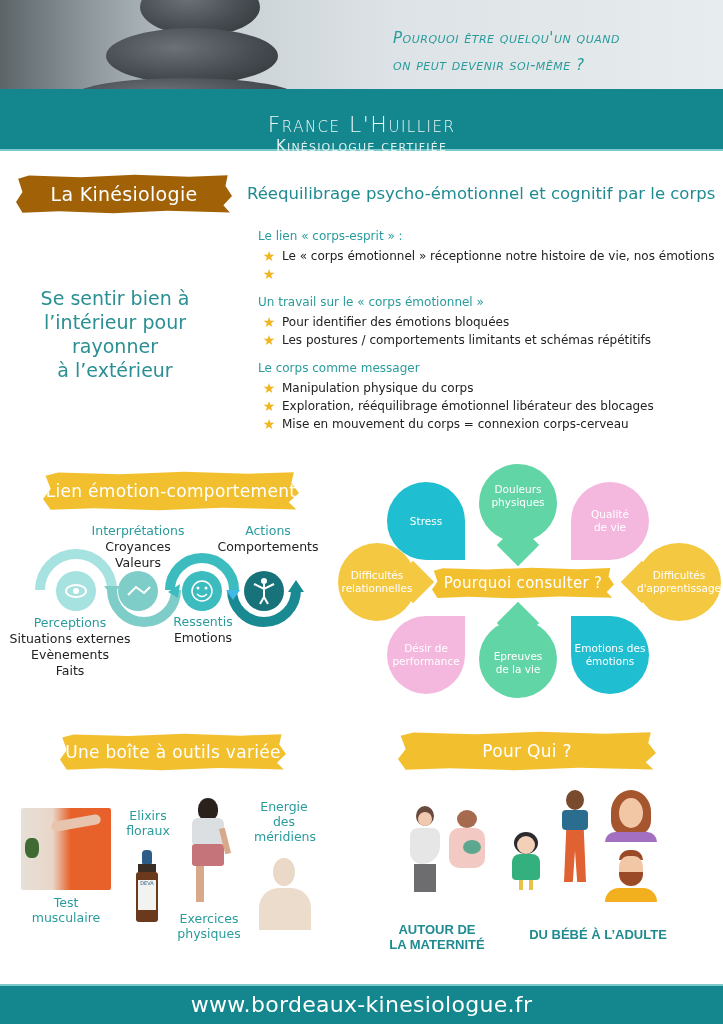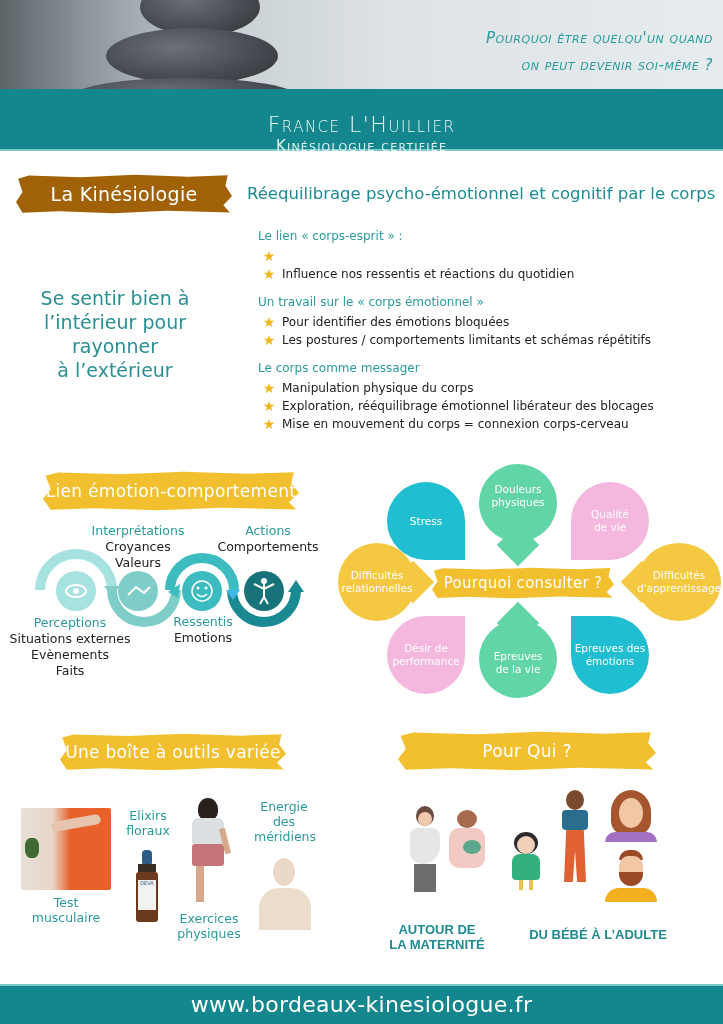--- a/index.html
+++ b/index.html
@@ -8,21 +8,21 @@
 
   
   .hero { position: absolute; left: 0; top: 0; width: 723px; height: 90px;
     background: linear-gradient(90deg, #5c6468 0%, #8d979b 12%, #c9d0d4 30%, #dde3e6 55%, #e7ecee 100%); overflow: hidden; }
   .stone { position: absolute; border-radius: 50%;
     background: radial-gradient(ellipse at 40% 35%, #6b7177 0%, #474c52 55%, #2e3236 100%); }
   .s1 { left: 140px; top: -22px; width: 120px; height: 58px; }
   .s2 { left: 106px; top: 28px; width: 172px; height: 56px; }
   .s3 { left: 70px; top: 78px; width: 230px; height: 40px; }
   .hero-quote { position: absolute; left: 393px; top: 25px; width: 320px; color: #2a9b9c;
-    font-family: "DejaVu Sans", sans-serif; font-style: italic; font-size: 15px; letter-spacing: 0.5px; line-height: 27px; font-variant: small-caps; text-align: right; }
+    font-family: "DejaVu Sans", sans-serif; font-style: italic; font-size: 15px; letter-spacing: 0.5px; line-height: 27px; font-variant: small-caps; }
 
   
   .title-band { position: absolute; left: 0; top: 89px; width: 723px; height: 62px; background: #14868d; border-bottom: 2px solid #7cc9cc; text-align: center; color: #eef8f8; }
   .title-name { font-family: "DejaVu Sans", sans-serif; font-weight: 300; font-size: 22px; letter-spacing: 1.5px; margin-top: 23px; font-variant: small-caps; }
   .title-sub { font-size: 15px; letter-spacing: 1.2px; font-variant: small-caps; margin-top: 0px; color: #e1f2f2; }
 
   
   .brush { position: absolute; display: flex; align-items: center; justify-content: center; color: #ffffff;
     clip-path: polygon(1% 12%, 6% 4%, 30% 8%, 55% 2%, 80% 7%, 98% 3%, 97% 30%, 100% 55%, 96% 78%, 99% 96%, 70% 92%, 45% 98%, 20% 93%, 3% 97%, 0% 70%, 3% 45%); }
   .brush.teal { background: #a16207; }
@@ -98,24 +98,24 @@
   <div>l’intérieur pour</div>
   <div>rayonner</div>
   <div>à l’extérieur</div>
 </div>
 
 <div class="bullets">
   <div class="group">
     <div class="group-title">Le lien « corps-esprit » :</div>
     <div class="bullet">
         <span class="star">★</span>
-      </div>
-    <div class="bullet">
-        <span class="star">★</span>
-        <span>Influence nos ressentis et réactions du quotidien</span>
+        <span>Le « corps émotionnel » réceptionne notre histoire de vie, nos émotions</span>
+      </div>
+    <div class="bullet">
+        <span class="star">★</span>
       </div>
   </div>
   <div class="group">
     <div class="group-title">Un travail sur le « corps émotionnel »</div>
     <div class="bullet">
         <span class="star">★</span>
         <span>Pour identifier des émotions bloquées</span>
       </div>
     <div class="bullet">
         <span class="star">★</span>
@@ -229,21 +229,21 @@
 </div>
 <div style="position:absolute;left:503px;top:608px;width:30px;height:30px;background:#62d5a6;transform:rotate(45deg);"></div>
 <div class="petal p-green" style="left:479px;top:620px;border-radius:50%;">
   <div style="margin-top:8px">
       <div>Epreuves</div>
       <div>de la vie</div>
     </div>
 </div>
 <div class="petal p-teal" style="left:571px;top:616px;border-radius:0 50% 50% 50%;">
   <div>
-      <div>Epreuves des</div>
+      <div>Emotions des</div>
       <div>émotions</div>
     </div>
 </div>
 
 <div class="brush yellow consult-label">
   <span>Pourquoi consulter ?</span>
 </div>
 
 <div class="brush yellow tools-label">
   <span>Une boîte à outils variée</span>

